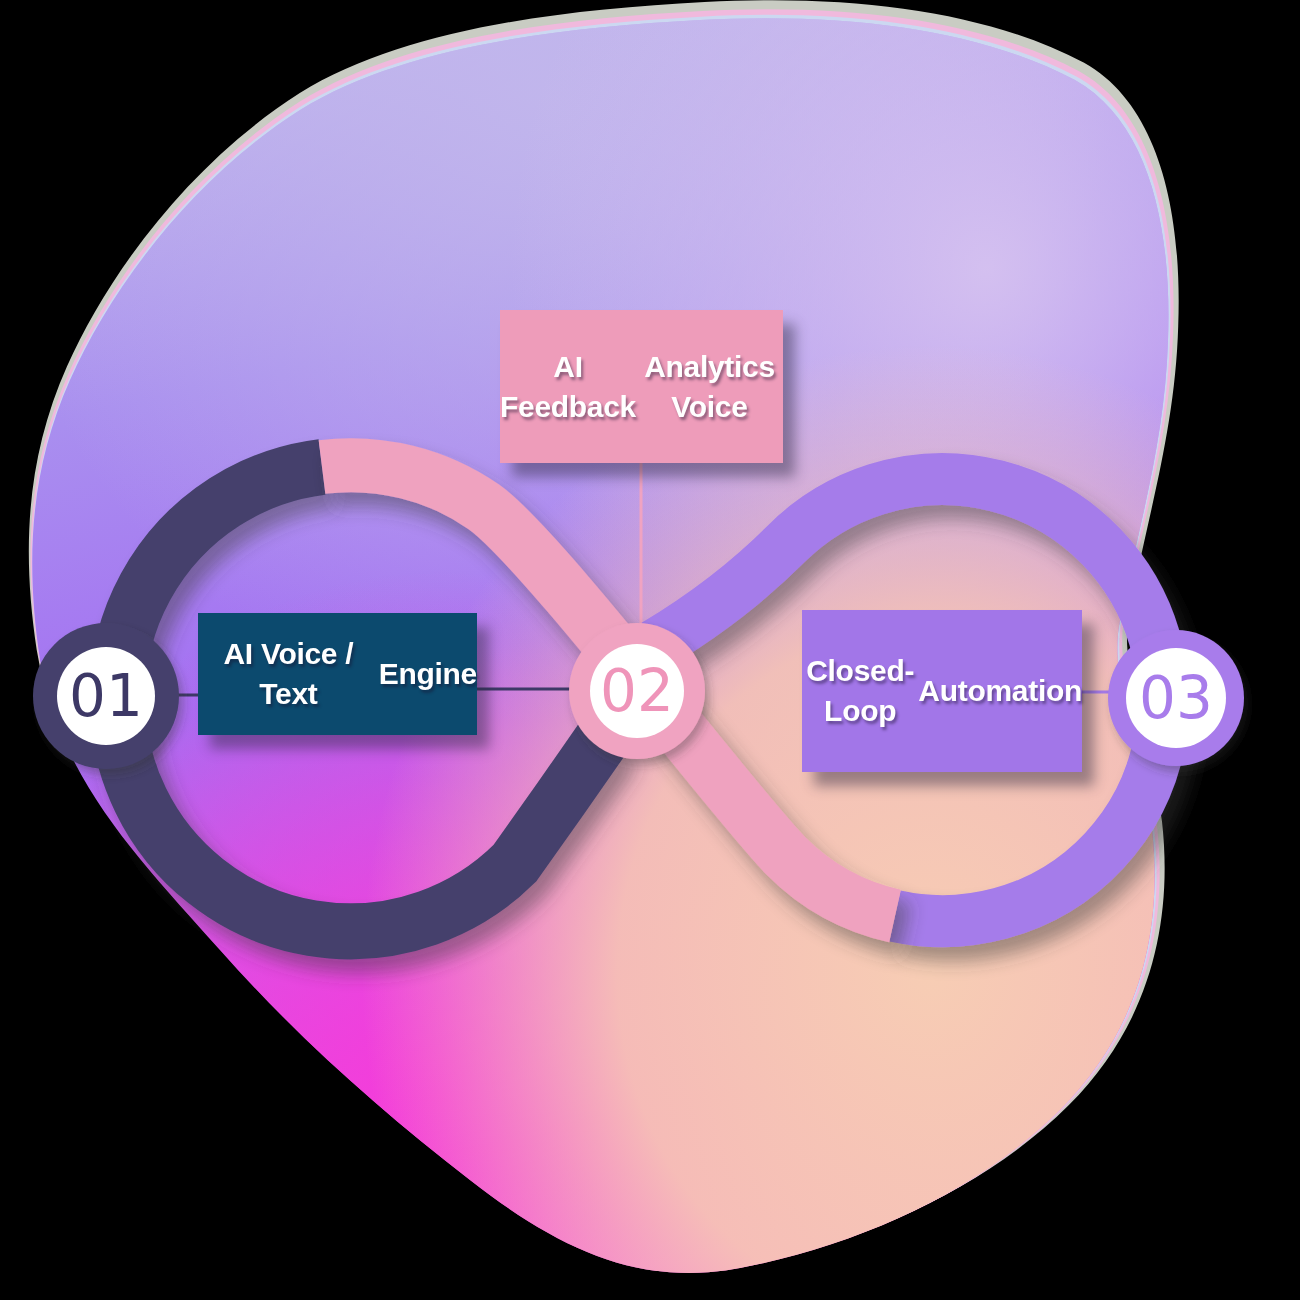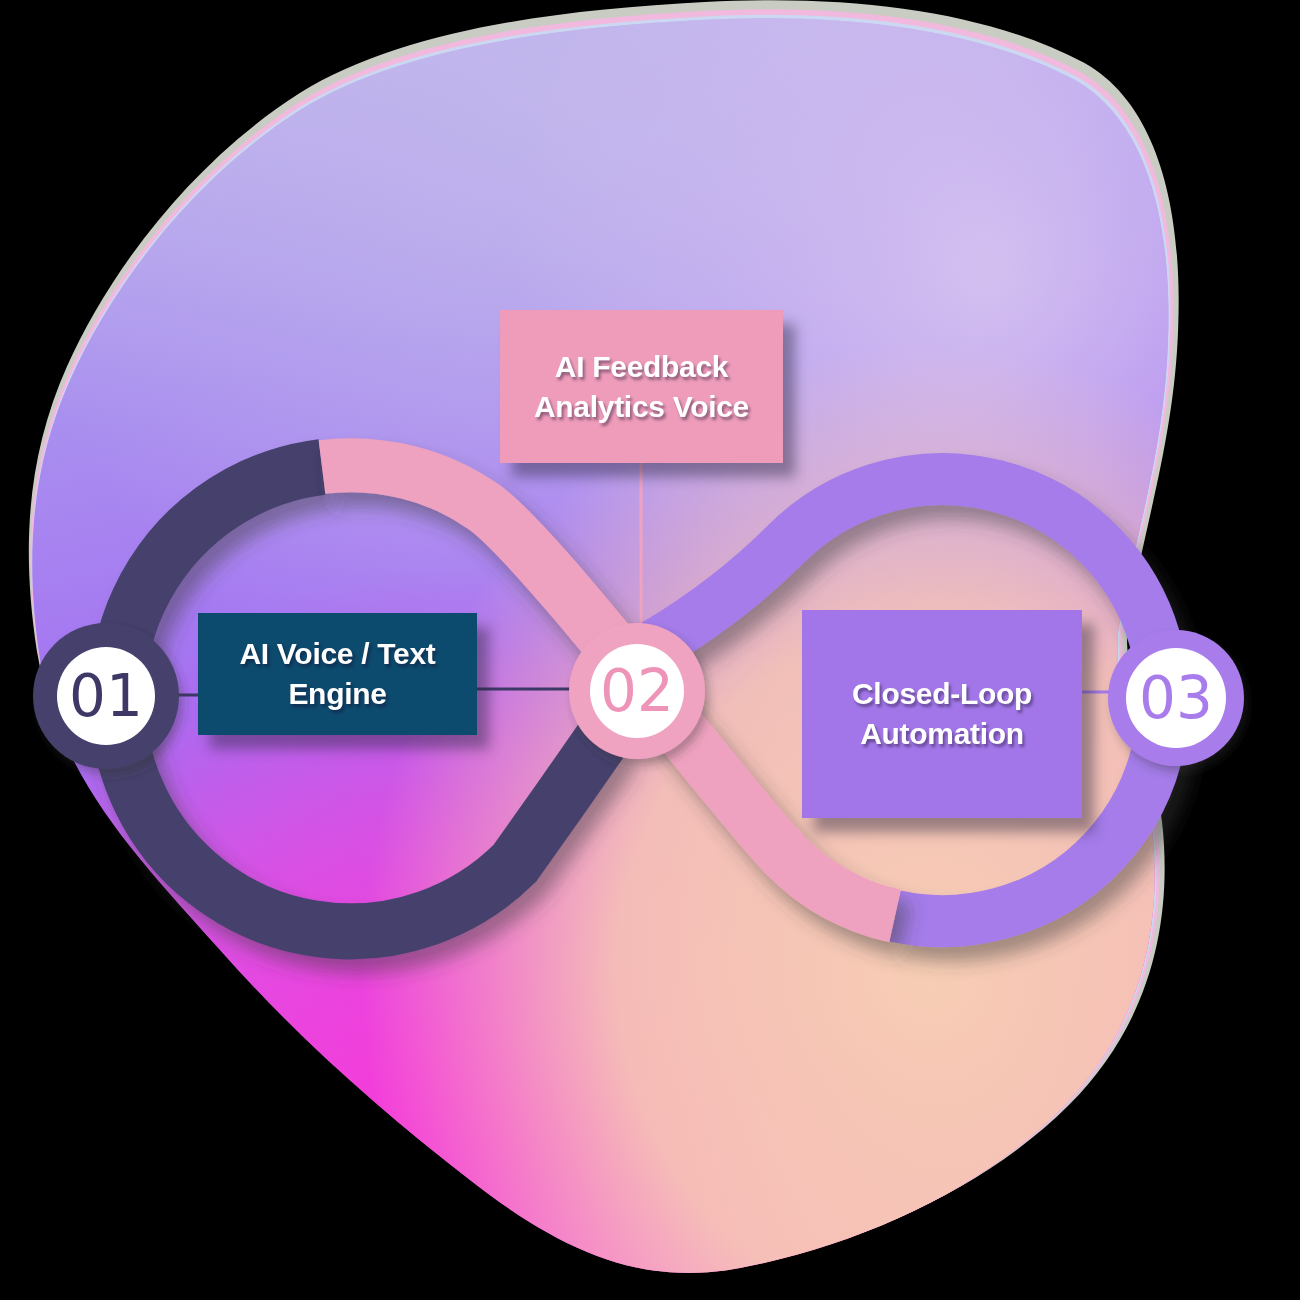--- a/index.html
+++ b/index.html
@@ -20,42 +20,42 @@
     background: #000;
   }
   .stage svg {
     position: absolute;
     left: 0;
     top: 0;
   }
   .label-box {
     position: absolute;
     display: flex;
-    flex-direction: column;
+    flex-direction: row;
     align-items: center;
     justify-content: center;
     color: #ffffff;
     font-weight: bold;
     font-size: 30px;
     line-height: 1.32;
     letter-spacing: -0.3px;
     text-align: center;
     text-shadow: 2px 3px 3px rgba(25, 15, 45, 0.45);
     box-shadow: 12px 14px 12px rgba(45, 40, 65, 0.45);
   }
   .box-navy {
     left: 198px; top: 613px; width: 279px; height: 122px;
     background: #0c4a6e;
   }
   .box-pink {
     left: 500px; top: 310px; width: 283px; height: 153px;
     background: #ee9cba;
   }
   .box-purple {
-    left: 802px; top: 610px; width: 280px; height: 208px;
+    left: 802px; top: 610px; width: 280px; height: 162px;
     background: #a276e8;
   }
   .step-number {
     font-family: "DejaVu Sans", sans-serif;
     font-size: 58px;
     font-weight: 400;
   }
 </style>
 </head>
 <body>

